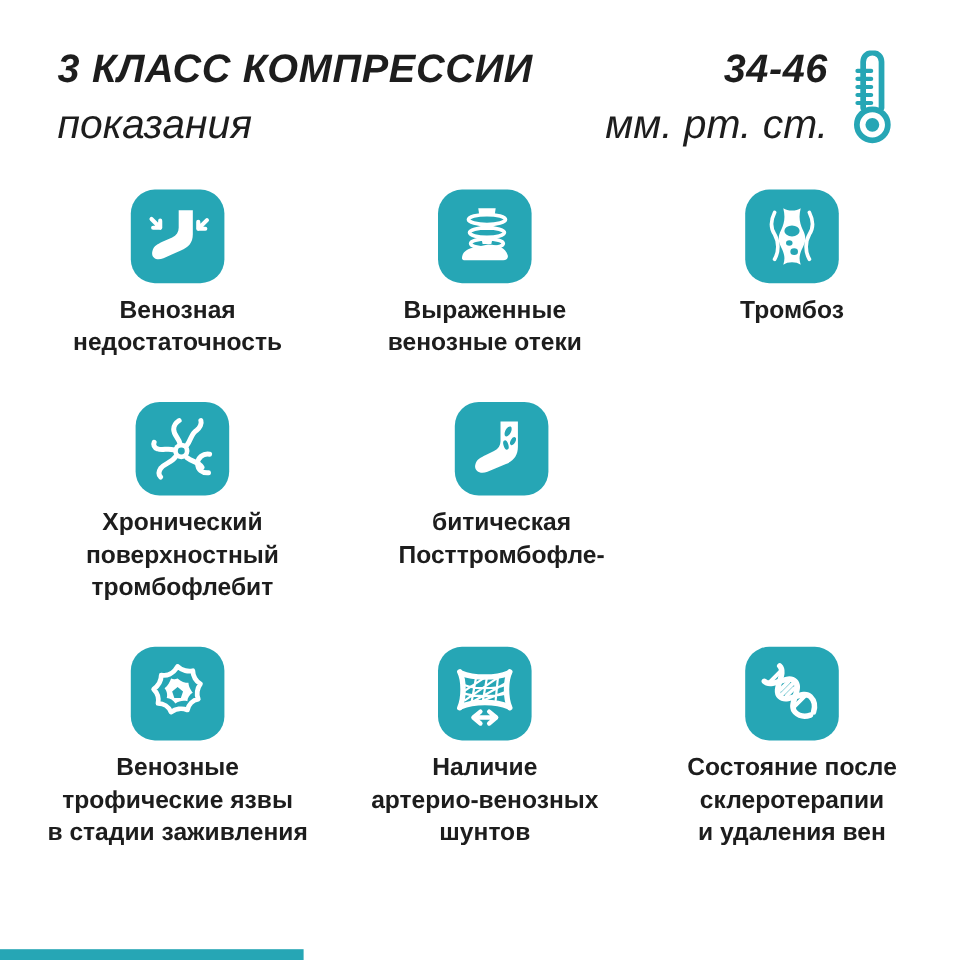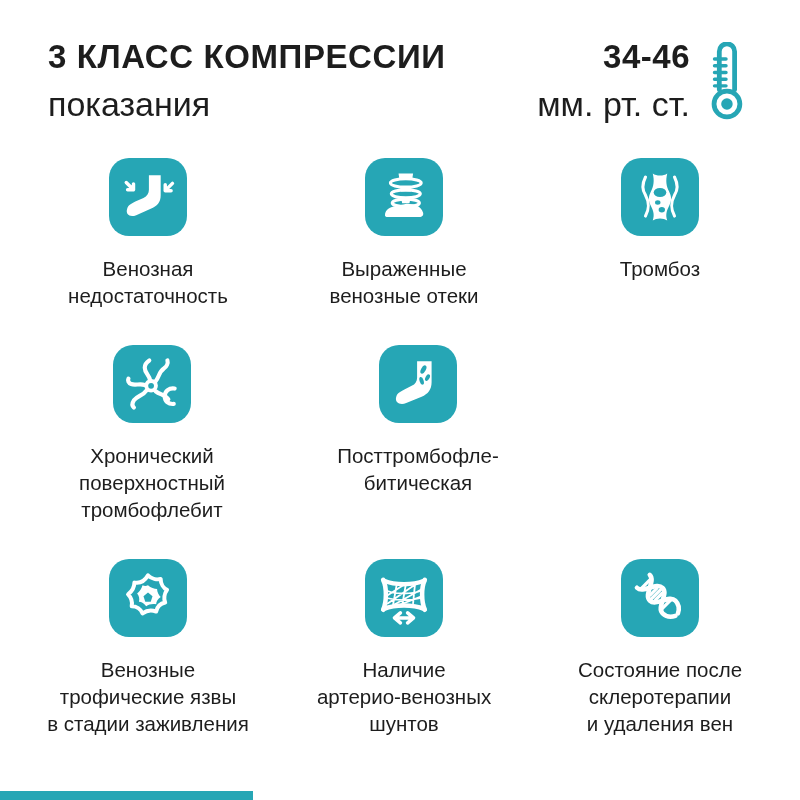--- a/index.html
+++ b/index.html
@@ -6,21 +6,21 @@
   * { margin:0; padding:0; box-sizing:border-box; }
   html,body { width:800px; height:800px; }
   body {
     background:var(--bg);
     font-family:"Liberation Sans", sans-serif;
     color:var(--text);
     position:relative;
     overflow:hidden;
   }
   
-  .header { display:flex; justify-content:space-between; align-items:flex-start; padding:38px 52px 0 48px; }
+  .header { display:flex; justify-content:space-between; align-items:flex-start; padding:38px 52px 0 48px;font-style:italic; }
   .title { font-size:33px; font-weight:bold; letter-spacing:0.6px; line-height:1.15; }
   .subtitle { font-size:34px; font-weight:normal; margin-top:9px; }
   .pressure-wrap { display:flex; align-items:flex-start; }
   .pressure-text { text-align:right; }
   .pressure-value { font-size:33px; font-weight:bold; letter-spacing:0.5px; }
   .pressure-unit { font-size:34px; margin-top:9px; }
   .thermo { width:44px; height:82px; margin-left:14px; margin-top:4px; }
   
   .row { display:flex; }
   .row-3 { justify-content:space-between; padding:0 22px 0 30px; }
@@ -29,21 +29,21 @@
   .row-2nd { margin-top:36px; }
   .row-3rd { margin-top:36px; }
   .card { width:236px; display:flex; flex-direction:column; align-items:center; }
   .tile {
     width:78px; height:78px; border-radius:20px;
     background:var(--accent);
     display:flex; align-items:center; justify-content:center;
     flex-shrink:0;
   }
   .ic { width:58px; height:58px; display:block; }
-  .label { margin-top:19px; font-size:20.5px; font-weight:normal; line-height:1.32; text-align:center; }
+  .label { margin-top:9px; font-size:20.5px; font-weight:bold; line-height:1.32; text-align:center; }
   .label div { white-space:nowrap; }
   
   .st { fill:none; stroke:#ffffff; stroke-linecap:round; stroke-linejoin:round; }
   .fw { fill:#ffffff; }
   .fa { fill:var(--accent); }
   .stt { fill:none; stroke:var(--accent); stroke-linecap:round; stroke-linejoin:round; }
   .fat { fill:var(--accent); }
   
   .footer-bar { position:absolute; left:0; bottom:0; width:253px; height:9px; background:var(--accent); }
 </style>
@@ -140,22 +140,22 @@
   <div class="card">
     <div class="tile">
       <svg class="ic" viewBox="0 0 64 64">
         <path class="fw" d="M31 7 H47 V30 C47 38 43 43 36 46 L19 53 C12 56 6 52 8 46 C9 42 13 40 17 38 L25 34 C29 32 31 29 31 25 Z"></path>
         <ellipse class="fa" cx="38" cy="16" rx="2.6" ry="5" transform="rotate(28 38 16)"></ellipse>
         <ellipse class="fa" cx="42.5" cy="25" rx="2.2" ry="4" transform="rotate(28 42.5 25)"></ellipse>
         <ellipse class="fa" cx="36" cy="28.5" rx="2.2" ry="4.4" transform="rotate(-18 36 28.5)"></ellipse>
       </svg>
     </div>
     <div class="label">
+      <div>битическая</div>
       <div>Посттромбофле-</div>
-      <div>битическая</div>
     </div>
   </div>
 </div>
 
 <div class="row row-3 row-3rd">
   <div class="card">
     <div class="tile">
       <svg class="ic" viewBox="0 0 64 64">
         <path class="st" stroke-width="4.4" d="M32 7 C36 11 42 12 46 11 C46 16 49 21 53 23 C50 27 49 33 51 37 C46 38 42 42 41 47 C36 45 30 46 26 49 C24 44 19 41 14 41 C15 36 13 31 10 28 C14 25 17 20 17 15 C22 16 28 14 32 7 Z"></path>
         <path class="fw" fill-rule="evenodd" d="M32 18 C35 21 39 22 42 22 C42 25 44 29 46 31 C43 33 41 36 41 39 C37 38 33 39 30 41 C28 38 25 36 22 36 C23 33 22 29 20 27 C23 25 25 21 26 18 C28 19 30 19 32 18 Z M32 26 L37 30 L35 36 H29 L27 30 Z"></path>

